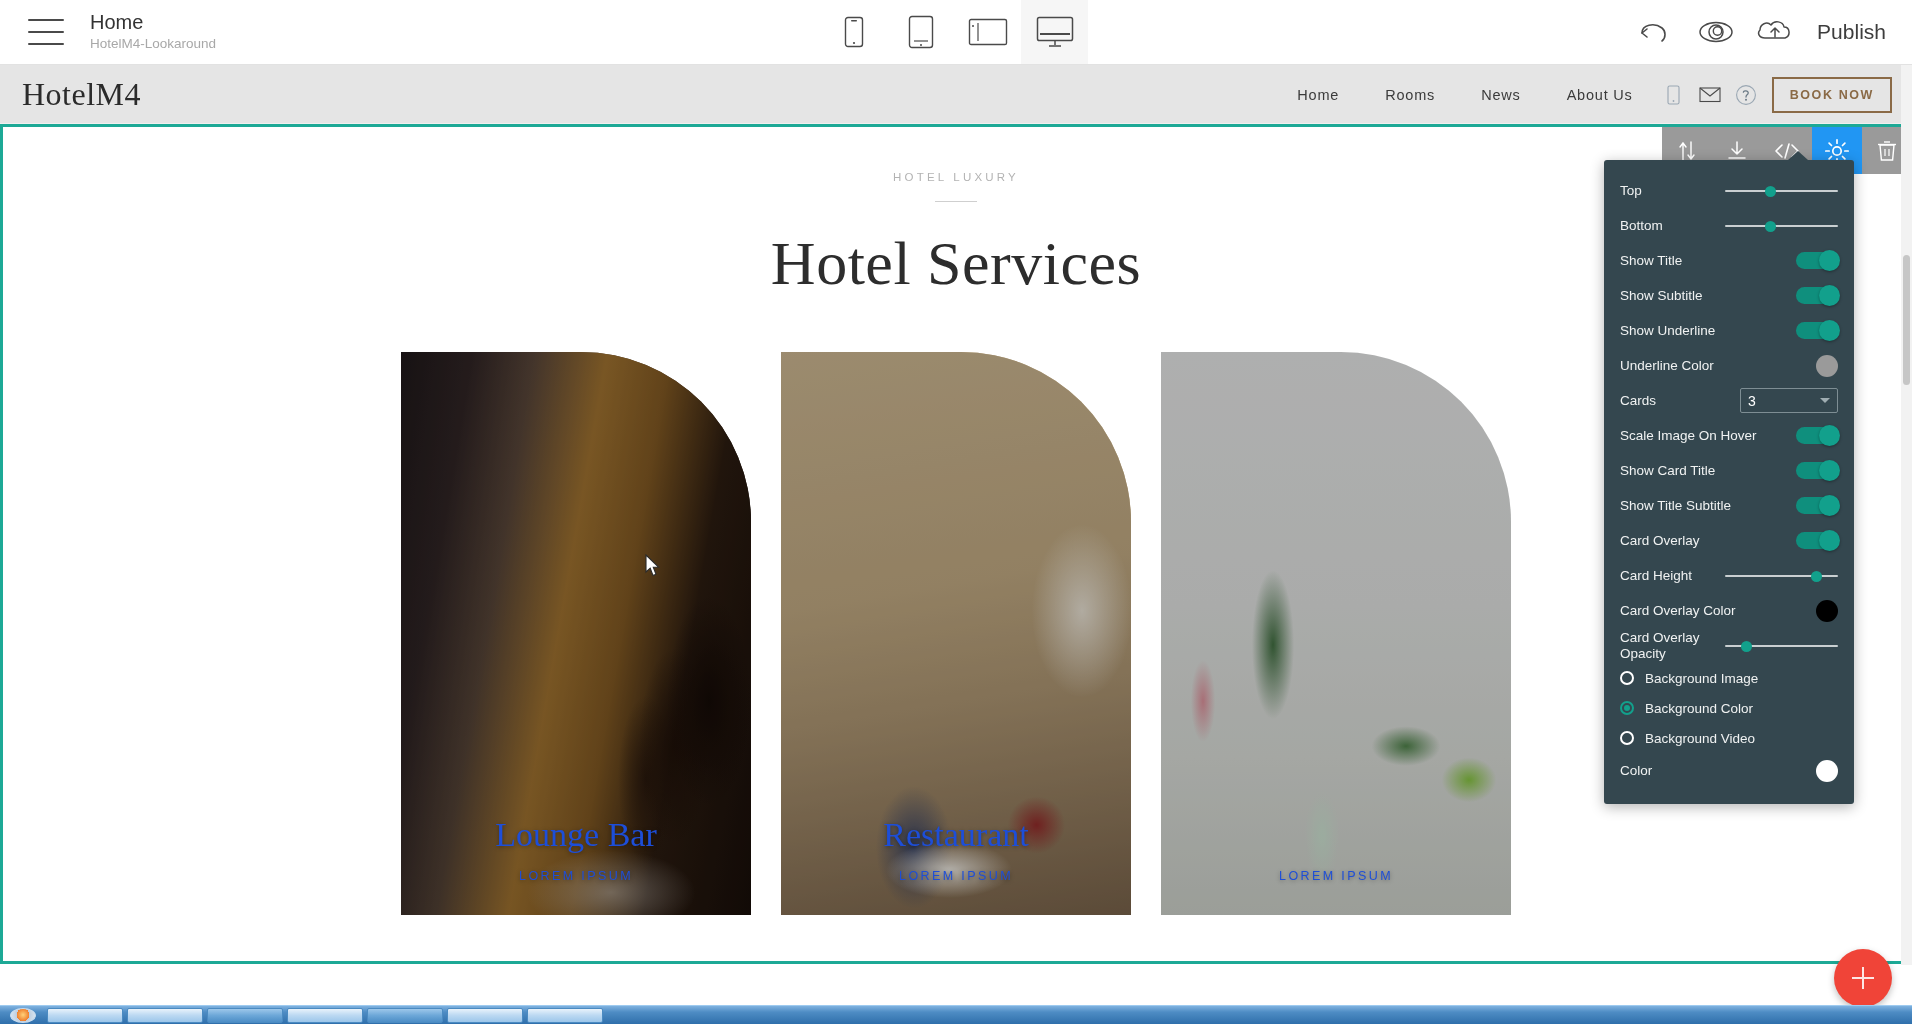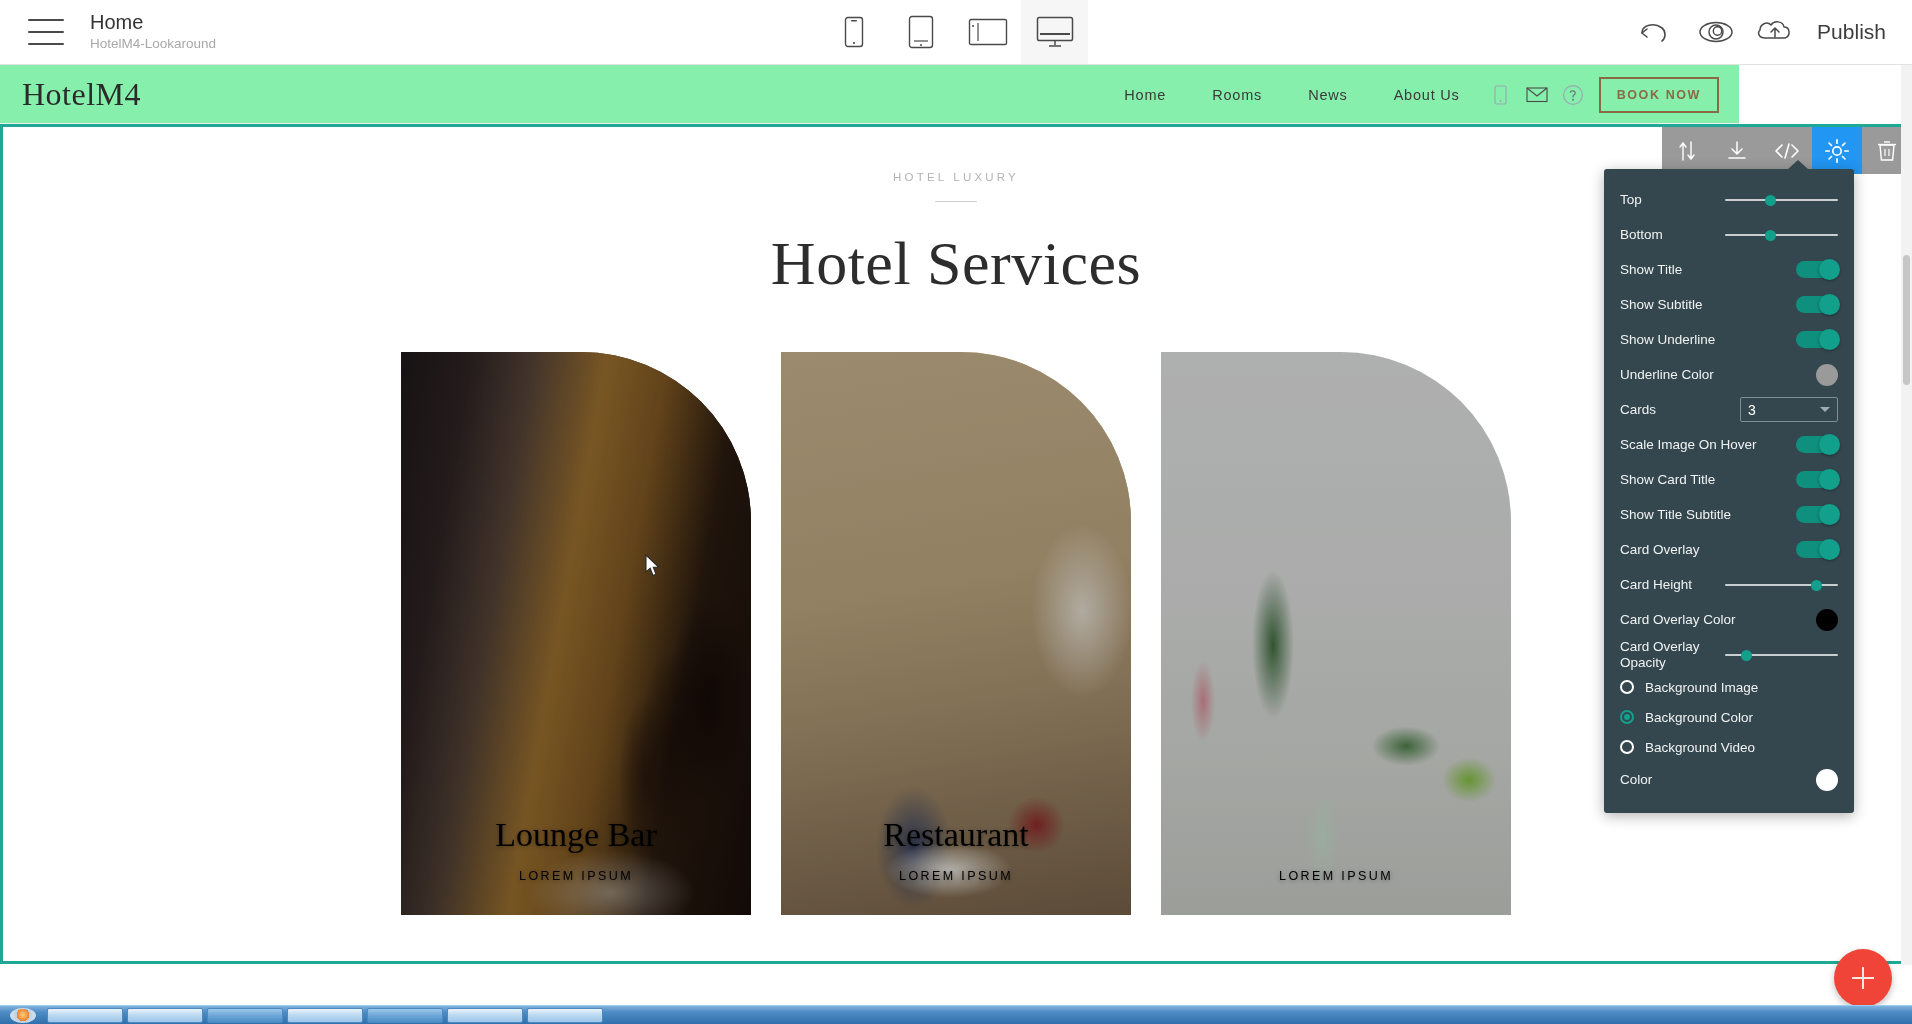--- a/index.html
+++ b/index.html
@@ -69,22 +69,22 @@
   .canvas {
     position: absolute; top: 65px; left: 0;
     width: 1912px; height: 900px;
     background: #ffffff;
     overflow: hidden;
   }
 
   
   .site-nav {
     position: relative;
-    height: 59px; width: 1739px;
-    background: #86efac;
+    height: 59px; width: 1912px;
+    background: #e5e5e5;
     display: flex; align-items: center;
     border-bottom: 1px solid #f0f0f0;
   }
   .brand {
     margin-left: 22px;
     font-family: "Liberation Serif", serif;
     font-size: 32px; color: #2b2b2b; letter-spacing: .5px;
   }
   .nav-right {
     position: absolute; right: 20px; top: 0; height: 59px;
@@ -156,21 +156,21 @@
     cursor: pointer;
   }
   .card-img { position: absolute; inset: 0; }
   .card-overlay {
     position: absolute; inset: 0;
     background: #000;
     opacity: .25;
   }
   .card-text {
     position: absolute; left: 0; right: 0; bottom: 32px;
-    text-align: center; color: #000000;
+    text-align: center; color: #1d4ed8;
   }
   .card-title {
     font-family: "Liberation Serif", serif;
     font-size: 34px; font-weight: normal; line-height: 40px;
     text-shadow: 0 1px 4px rgba(0,0,0,.35);
   }
   .card-sub {
     font-size: 12.5px; letter-spacing: 2.4px; margin-top: 14px;
     text-shadow: 0 1px 4px rgba(0,0,0,.35);
   }
@@ -206,21 +206,21 @@
 
   
   .cursor {
     position: absolute; left: 645px; top: 489px;
     width: 16px; height: 24px; z-index: 55; pointer-events: none;
   }
 
   
   .settings {
     position: absolute;
-    left: 1604px; top: 169px;
+    left: 1604px; top: 160px;
     width: 250px;
     background: #34474f;
     border-radius: 3px;
     box-shadow: 0 3px 14px rgba(0,0,0,.3);
     z-index: 80;
     padding: 13px 0 16px 0;
     color: #fff;
   }
   .settings:before {
     content: ""; position: absolute; top: -9px; right: 46px;

